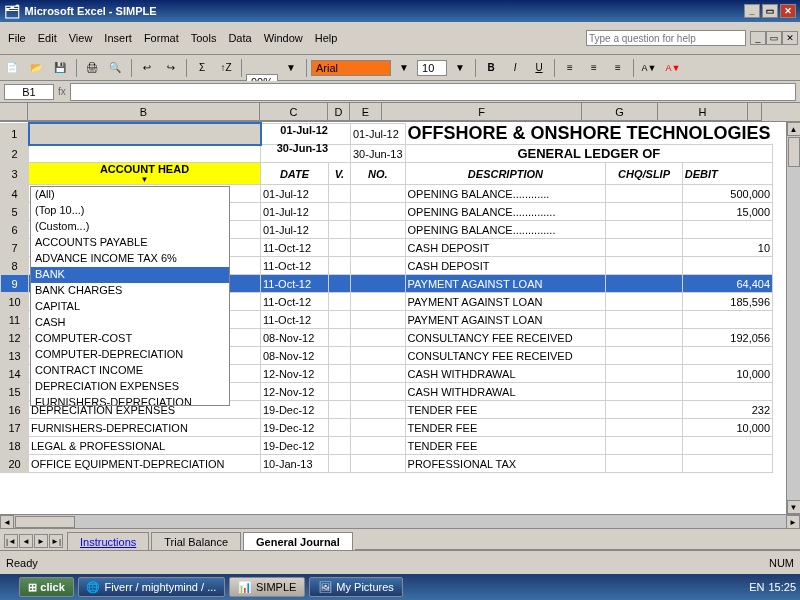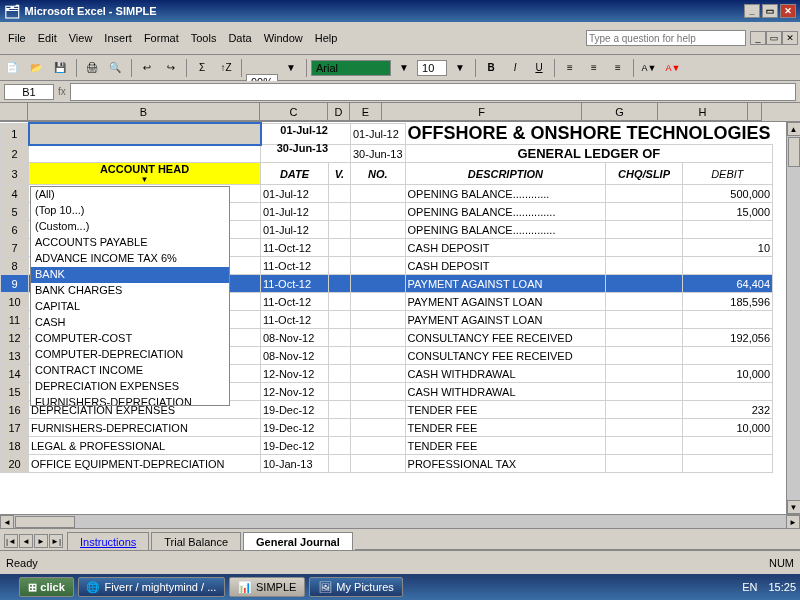--- a/index.html
+++ b/index.html
@@ -55,21 +55,21 @@
       border: 1px solid transparent;
       display: flex; align-items: center; justify-content: center;
       font-size: 10px; cursor: pointer;
     }
     .tb-separator { width: 1px; height: 18px; background: #888; margin: 0 2px; }
     .zoom-box {
       border: 1px solid #888; background: white;
       padding: 1px 4px; font-size: 11px; width: 40px;
     }
     .font-box {
-      border: 1px solid #888; background: #15803d;
+      border: 1px solid #888; background: #f97316;
       padding: 1px 4px; font-size: 11px; width: 80px;
     }
     .fontsize-box {
       border: 1px solid #888; background: white;
       padding: 1px 4px; font-size: 11px; width: 30px;
     }
 
     
     #formula-bar {
       background: #d4d0c8;
@@ -168,21 +168,21 @@
     
     #taskbar {
       height: 26px;
       background: linear-gradient(to bottom, #1f3a6e, #3a6ea5);
       display: flex;
       align-items: center;
       justify-content: space-between;
       padding: 0 4px;
     }
     #taskbar-left { display: flex; align-items: center; gap: 4px; padding-left: 15px; }
-    #taskbar-right { display: flex; align-items: center; gap: 11px; color: white; font-size: 11px; }
+    #taskbar-right { display: flex; align-items: center; gap: 4px; color: white; font-size: 11px; }
     .taskbar-btn {
       height: 20px;
       padding: 0 8px;
       background: linear-gradient(to bottom, #3a6ea5, #1f3a6e);
       border: 1px solid #888;
       color: white;
       font-size: 11px;
       cursor: pointer;
       display: flex; align-items: center; gap: 4px;
       border-radius: 2px;
@@ -417,21 +417,21 @@
               <div class="dropdown-cell">
                 <span>ACCOUNT HEAD</span>
                 <span class="dropdown-arrow">▼</span>
               </div>
             </td>
             <td style="font-style:italic;font-weight:bold;text-align:center;">DATE</td>
             <td style="font-style:italic;font-weight:bold;text-align:center;">V.</td>
             <td style="font-style:italic;font-weight:bold;text-align:center;">NO.</td>
             <td style="font-style:italic;font-weight:bold;text-align:center;">DESCRIPTION</td>
             <td style="font-style:italic;font-weight:bold;text-align:center;">CHQ/SLIP</td>
-            <td style="font-style:italic;font-weight:normal;text-align:center;">DEBIT</td>
+            <td style="font-style:italic;font-weight:bold;">DEBIT</td>
           </tr>
 
           <tr>
             <td class="row-header">4</td>
             <td>(All)</td>
             <td>01-Jul-12</td>
             <td></td>
             <td></td>
             <td>OPENING BALANCE............</td>
             <td></td>

